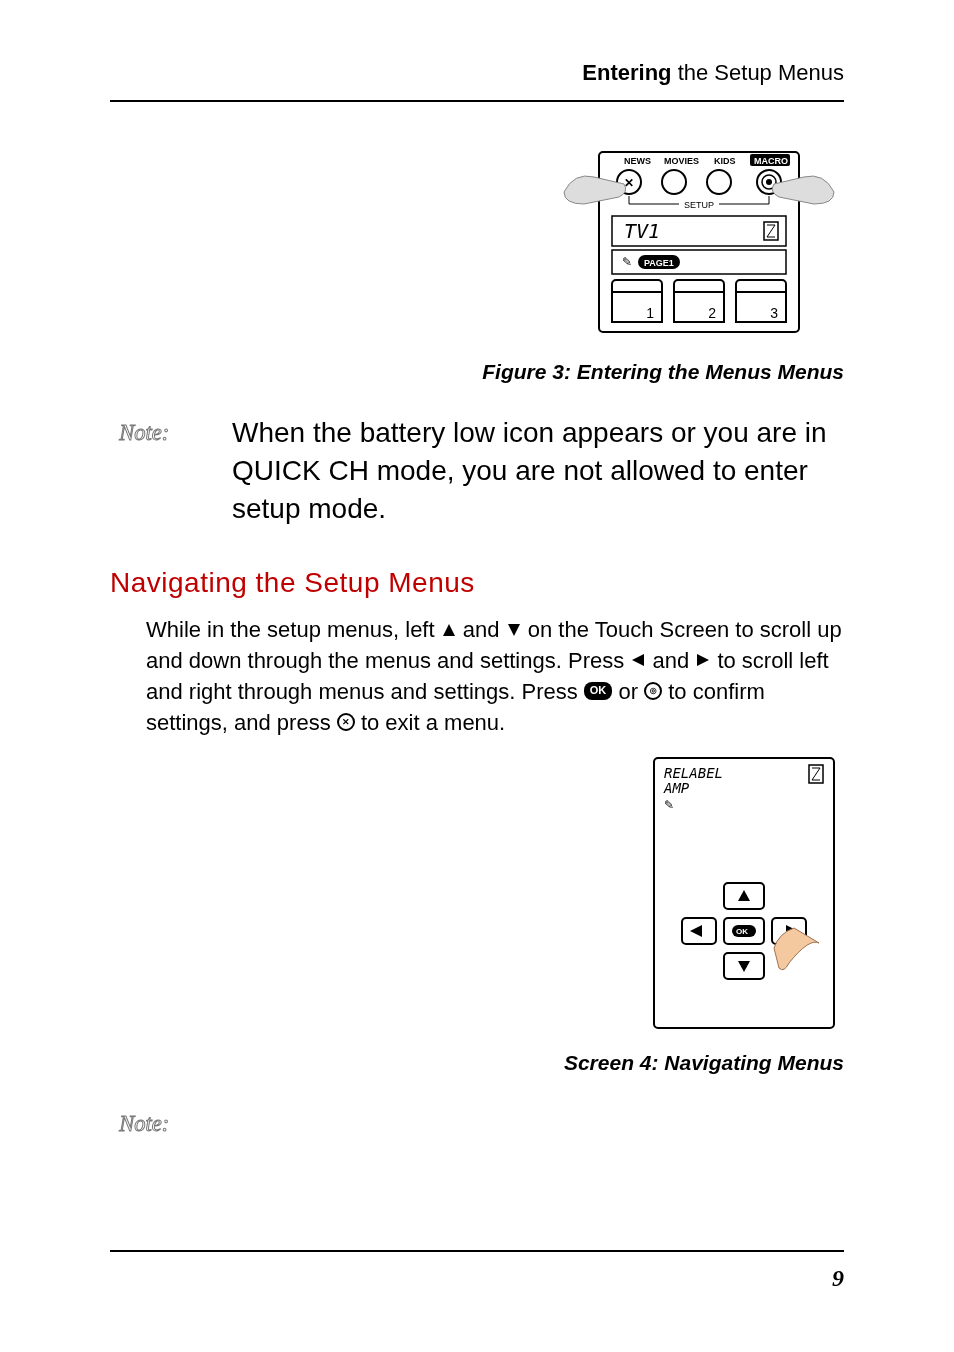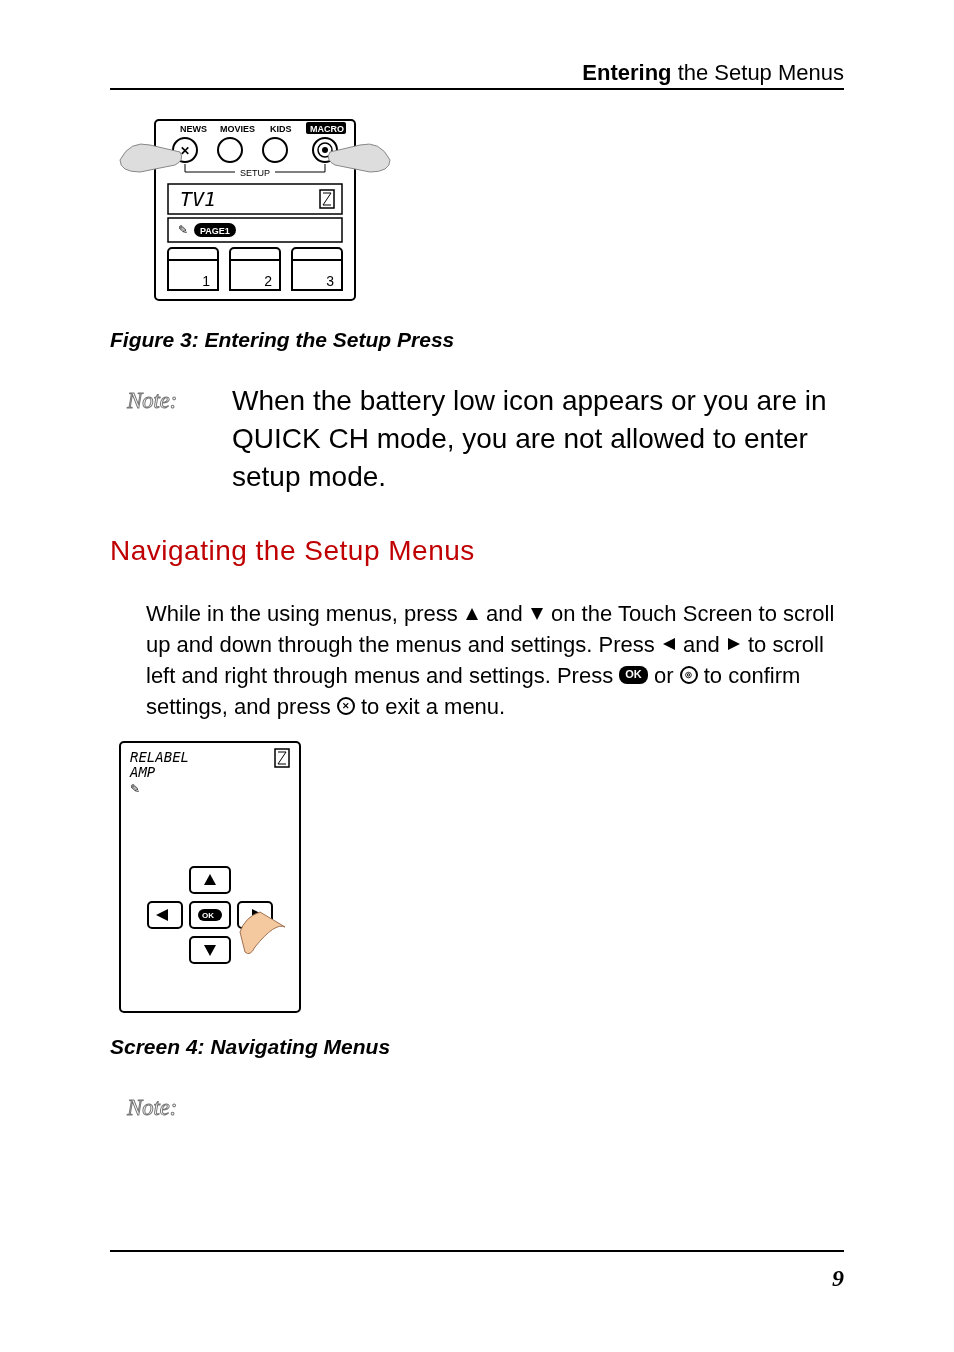--- a/index.html
+++ b/index.html
@@ -8,56 +8,56 @@
     height: 1352px;
     background: #fff;
     font-family: Arial, Helvetica, sans-serif;
     color: #000;
     position: relative;
     padding: 60px 110px 60px 110px;
   }
   .header {
     text-align: right;
     font-size: 22px;
-    padding-bottom: 2px;
+    padding-bottom: 14px;
     border-bottom: 2px solid #000;
-    margin-bottom: 20px;
+    margin-bottom: 40px;
   }
   .figure-block {
-    text-align: left;
+    text-align: right;
     margin: 14px 0 30px 0;
   }
   .fig-caption {
     font-weight: bold;
     font-style: italic;
     font-size: 21px;
     margin-top: 14px;
   }
   .note-row {
     display: flex;
     align-items: flex-start;
-    gap: 20px;
-    margin: 0 0 40px 16px;
+    gap: 28px;
+    margin: 0 0 40px 8px;
   }
   .note-icon {
     flex-shrink: 0;
     width: 86px;
     height: 38px;
     margin-left: 0;
   }
   .note-text {
     font-size: 28px;
     line-height: 1.35;
   }
   .section-heading {
     color: #c00000;
     font-family: Impact, "Arial Black", sans-serif;
     font-size: 28px;
     letter-spacing: 0.5px;
-    margin-bottom: 32px;
+    margin-bottom: 16px;
   }
   .body-para {
     font-size: 22px;
     line-height: 1.4;
     margin-left: 36px;
     margin-bottom: 14px;
     font-family: "Century Gothic", "Avant Garde", Arial, sans-serif;
   }
   .inline-icon {
     display: inline-block;
@@ -171,34 +171,34 @@
       <path d="M120 150 h50 v30 h-50 z M120 150 v-8 a4 4 0 0 1 4 -4 h42 a4 4 0 0 1 4 4 v8"></path>
       <path d="M182 150 h50 v30 h-50 z M182 150 v-8 a4 4 0 0 1 4 -4 h42 a4 4 0 0 1 4 4 v8"></path>
     </g>
     <text x="100" y="176" font-size="14" text-anchor="end">1</text>
     <text x="162" y="176" font-size="14" text-anchor="end">2</text>
     <text x="224" y="176" font-size="14" text-anchor="end">3</text>
 
     <path d="M10 50 Q20 30 40 35 L70 42 Q75 50 65 55 L30 62 Q10 62 10 50 Z" fill="#ddd" stroke="#888" stroke-width="1"></path>
     <path d="M280 50 Q270 30 250 35 L220 42 Q215 50 225 55 L260 62 Q280 62 280 50 Z" fill="#ddd" stroke="#888" stroke-width="1"></path>
   </svg>
-  <div class="fig-caption">Figure 3: Entering the Setup Press</div>
+  <div class="fig-caption">Figure 3: Entering the Menus Menus</div>
 </div>
 
 <div class="note-row">
   <svg class="note-icon" viewBox="0 0 130 50">
     <text x="2" y="36" font-size="34" font-family="Impact, Arial Black" fill="none" stroke="#777" stroke-width="1.5" font-style="italic">Note:</text>
   </svg>
   <div class="note-text">When the battery low icon appears or  you are in QUICK CH mode, you are not allowed to enter setup mode.</div>
 </div>
 
 <div class="section-heading">Navigating the Setup Menus</div>
 
 <div class="body-para">
-  <span>While in the using menus, press </span>
+  <span>While in the setup menus, left </span>
   <svg class="inline-icon tri" viewBox="0 0 16 16">
       <polygon points="8,2 14,14 2,14" fill="#000"></polygon>
     </svg>
   <span> and </span>
   <svg class="inline-icon tri" viewBox="0 0 16 16">
       <polygon points="2,2 14,2 8,14" fill="#000"></polygon>
     </svg>
   <span> on the Touch Screen to scroll up and down through the menus and settings. Press </span>
   <svg class="inline-icon tri" viewBox="0 0 16 16">
       <polygon points="14,2 14,14 2,8" fill="#000"></polygon>

